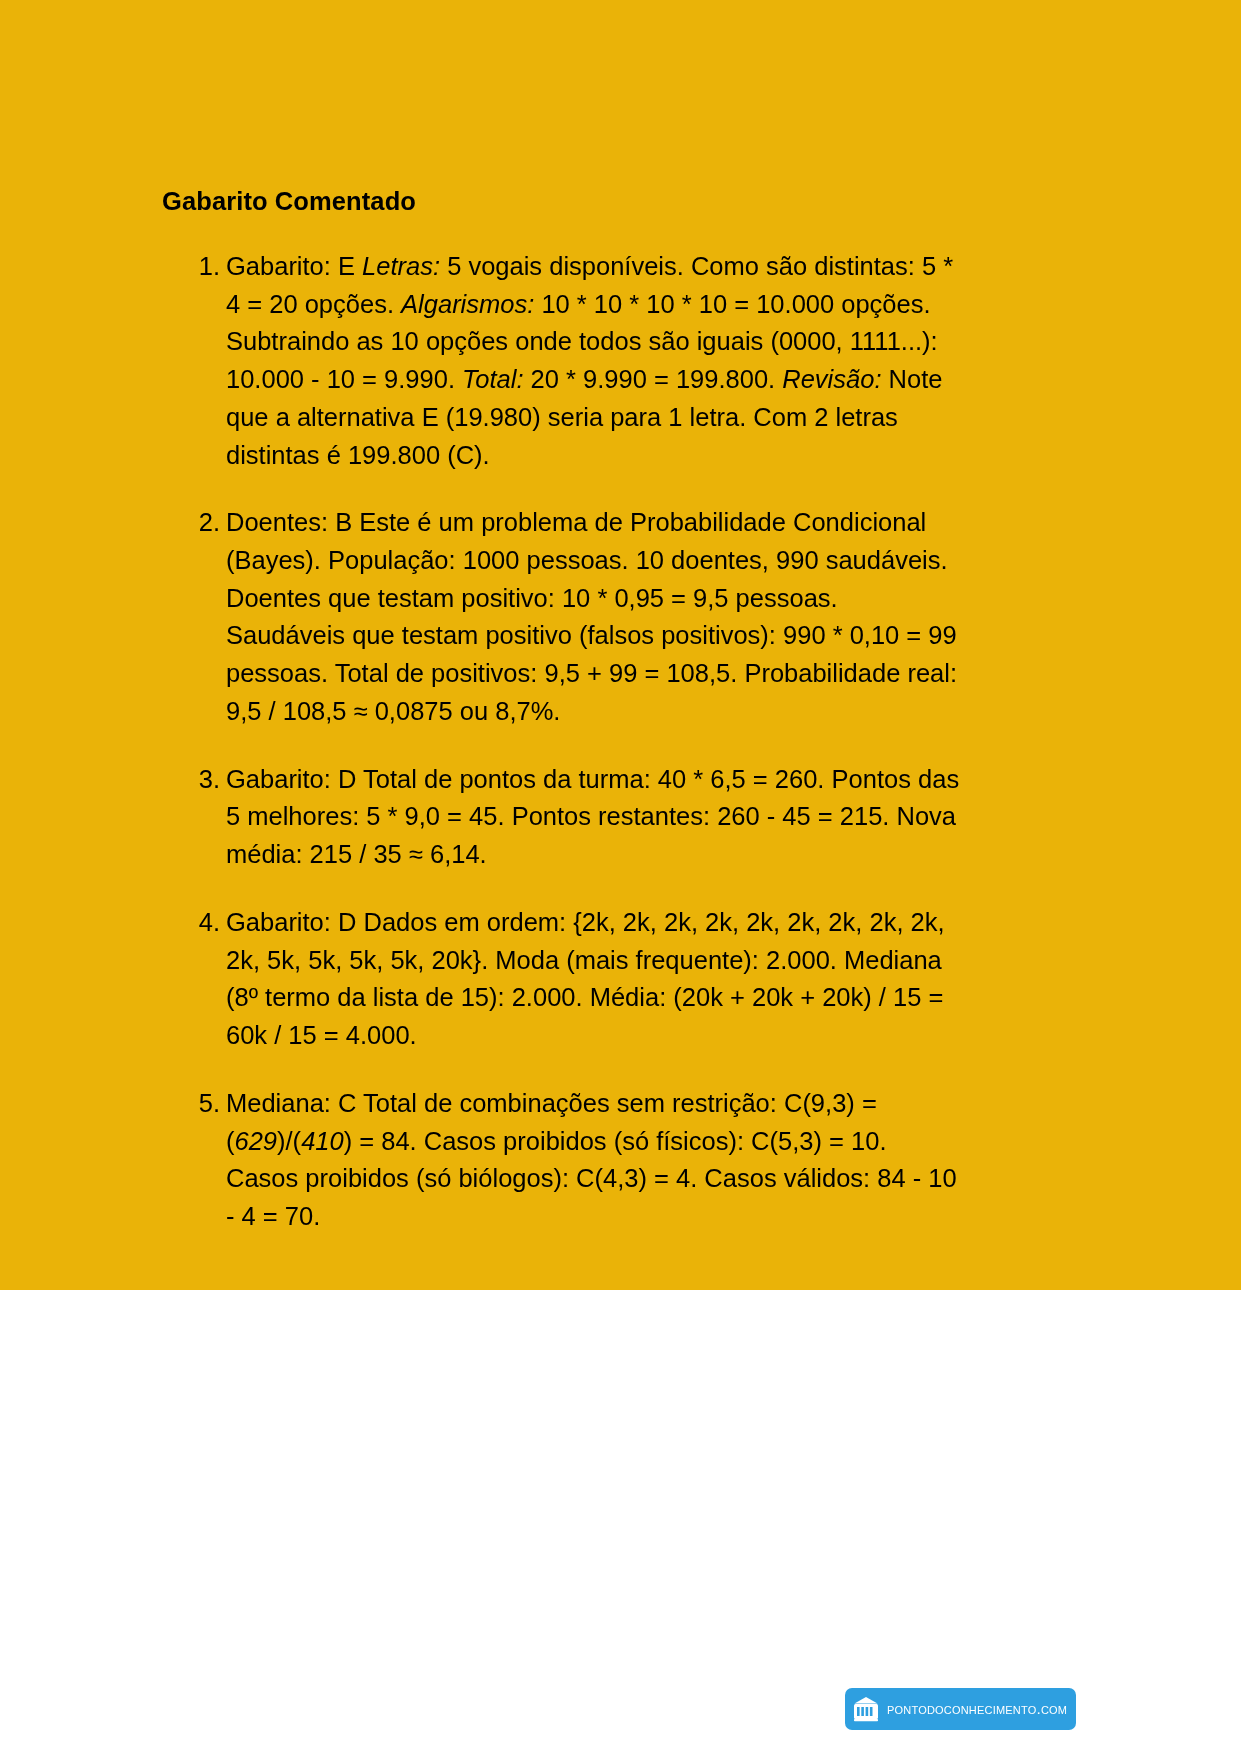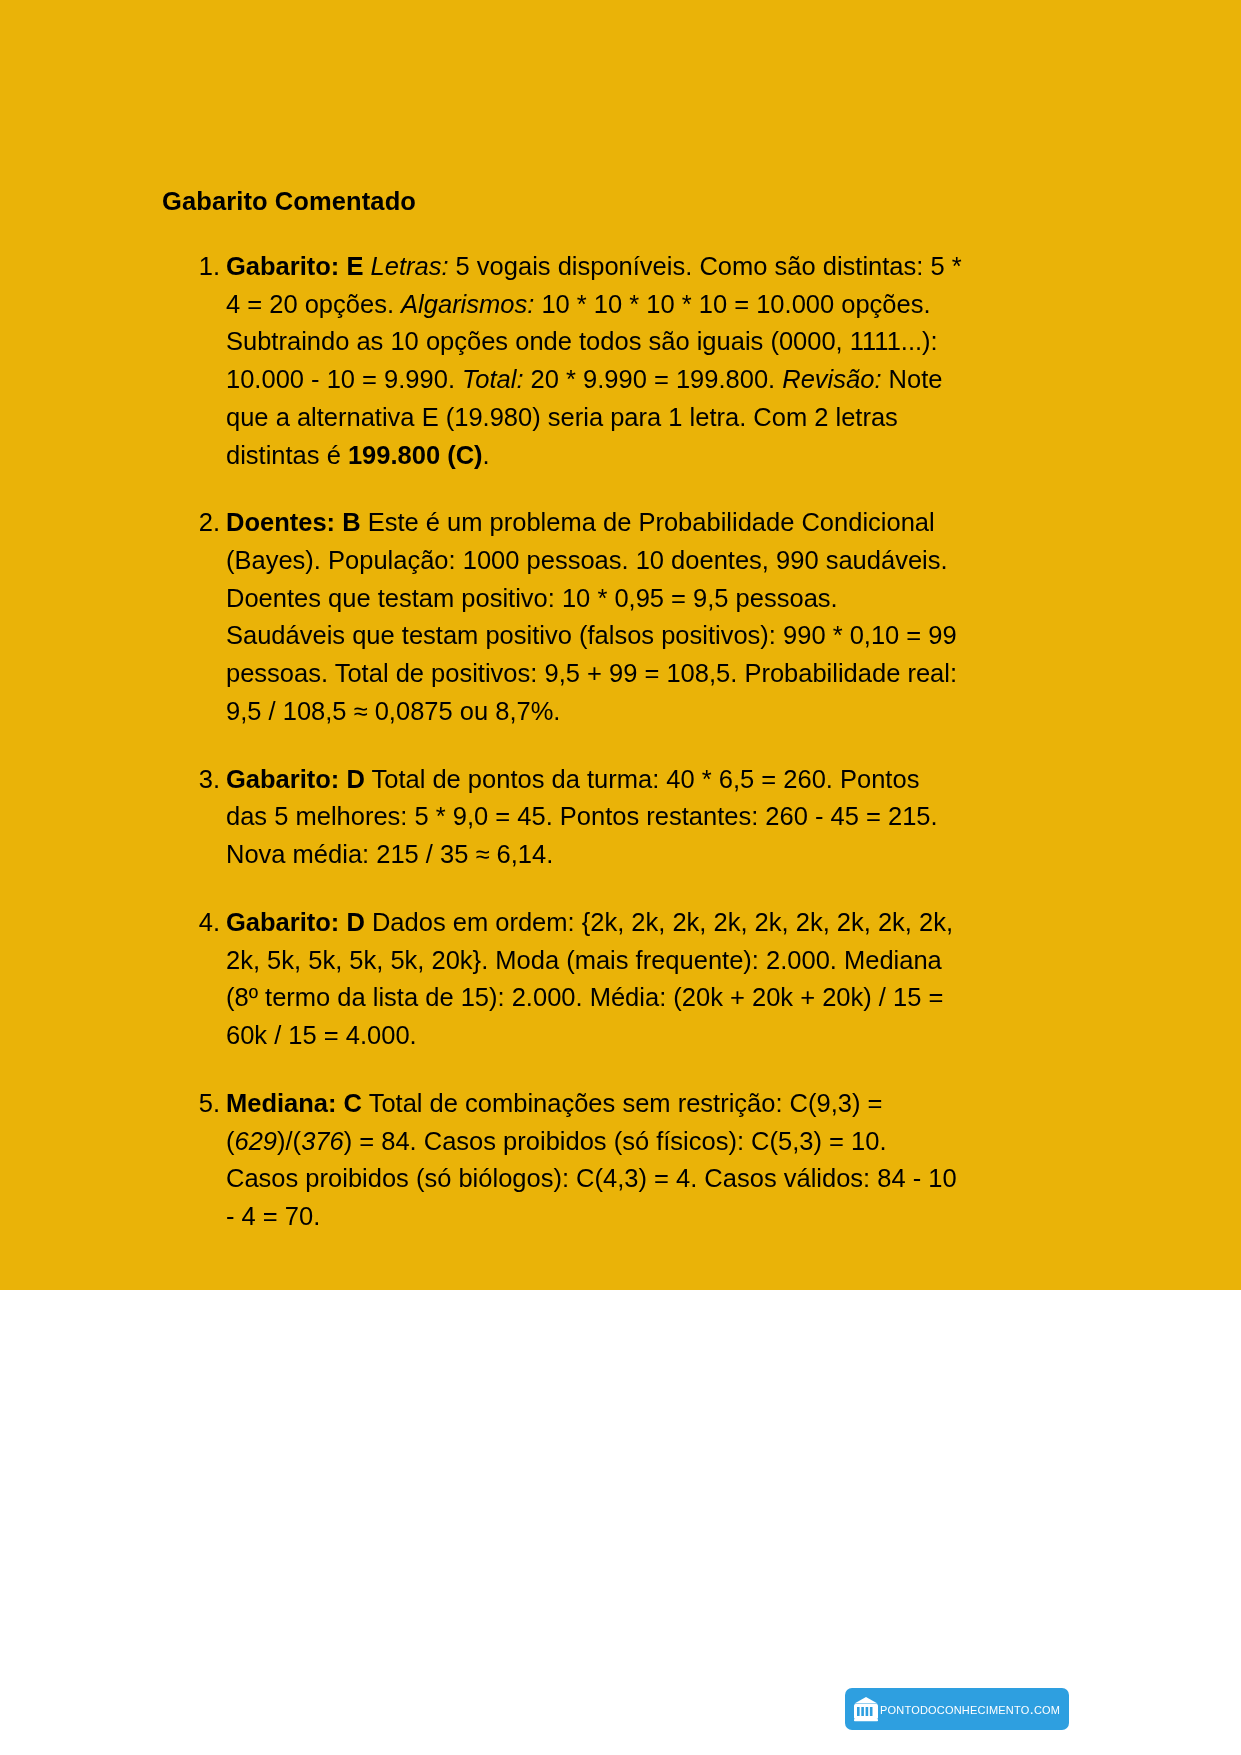--- a/index.html
+++ b/index.html
@@ -62,31 +62,32 @@
     left: 22px;
     top: 0;
     width: 36px;
     text-align: right;
     font-size: 25.5px;
     line-height: 1.48;
   }
 
   .item-body { display: block; }
 
-  b, .b { font-weight: bold; }
+  b, .b { font-weight: normal; }
   i, .i { }
 
   
   .footer-badge {
     position: absolute;
     left: 845px;
     top: 1688px;
     height: 42px;
     display: flex;
     align-items: center;
+    gap: 7px;
     background: #2e9fe0;
     border-radius: 7px;
     padding: 0 9px 0 7px;
   }
   .badge-icon {
     width: 28px;
     height: 28px;
     display: block;
     flex: 0 0 auto;
   }
@@ -121,21 +122,21 @@
         <li>
           <span class="li-marker">3.</span>
           <span class="item-body"><b>Gabarito: D</b><span> Total de pontos da turma: 40 * 6,5 = 260. Pontos das 5 melhores: 5 * 9,0 = 45. Pontos restantes: 260 - 45 = 215. Nova média: 215 / 35 ≈ 6,14.</span></span>
         </li>
         <li>
           <span class="li-marker">4.</span>
           <span class="item-body"><b>Gabarito: D</b><span> Dados em ordem: {2k, 2k, 2k, 2k, 2k, 2k, 2k, 2k, 2k, 2k, 5k, 5k, 5k, 5k, 20k}. Moda (mais frequente): 2.000. Mediana (8º termo da lista de 15): 2.000. Média: (20k + 20k + 20k) / 15 = 60k / 15 = 4.000.</span></span>
         </li>
         <li>
           <span class="li-marker">5.</span>
-          <span class="item-body"><b>Mediana: C</b><span> Total de combinações sem restrição: C(9,3) = (</span><i>629</i><span>)/(</span><i>376</i><span>) = 84. Casos proibidos (só físicos): C(5,3) = 10. Casos proibidos (só biólogos): C(4,3) = 4. Casos válidos: 84 - 10 - 4 = 70.</span></span>
+          <span class="item-body"><b>Mediana: C</b><span> Total de combinações sem restrição: C(9,3) = (</span><i>629</i><span>)/(</span><i>410</i><span>) = 84. Casos proibidos (só físicos): C(5,3) = 10. Casos proibidos (só biólogos): C(4,3) = 4. Casos válidos: 84 - 10 - 4 = 70.</span></span>
         </li>
       </ol>
 
   </div>
 
   <div class="footer-badge">
     <span class="badge-icon">
       <svg viewBox="0 0 28 28" width="28" height="28" aria-hidden="true">
         <rect x="2" y="9" width="24" height="15" rx="1.5" fill="#ffffff"></rect>
         <path d="M14 2 L25.5 8.5 L2.5 8.5 Z" fill="#ffffff"></path>

